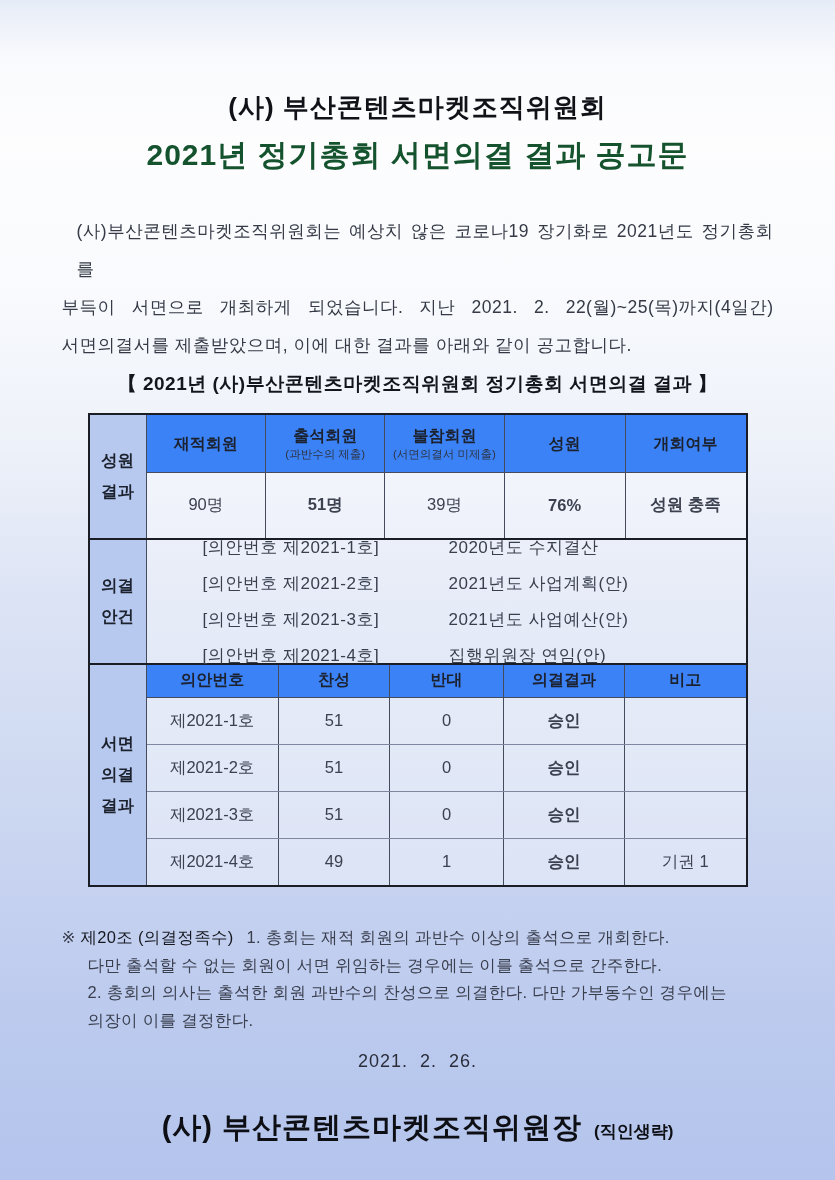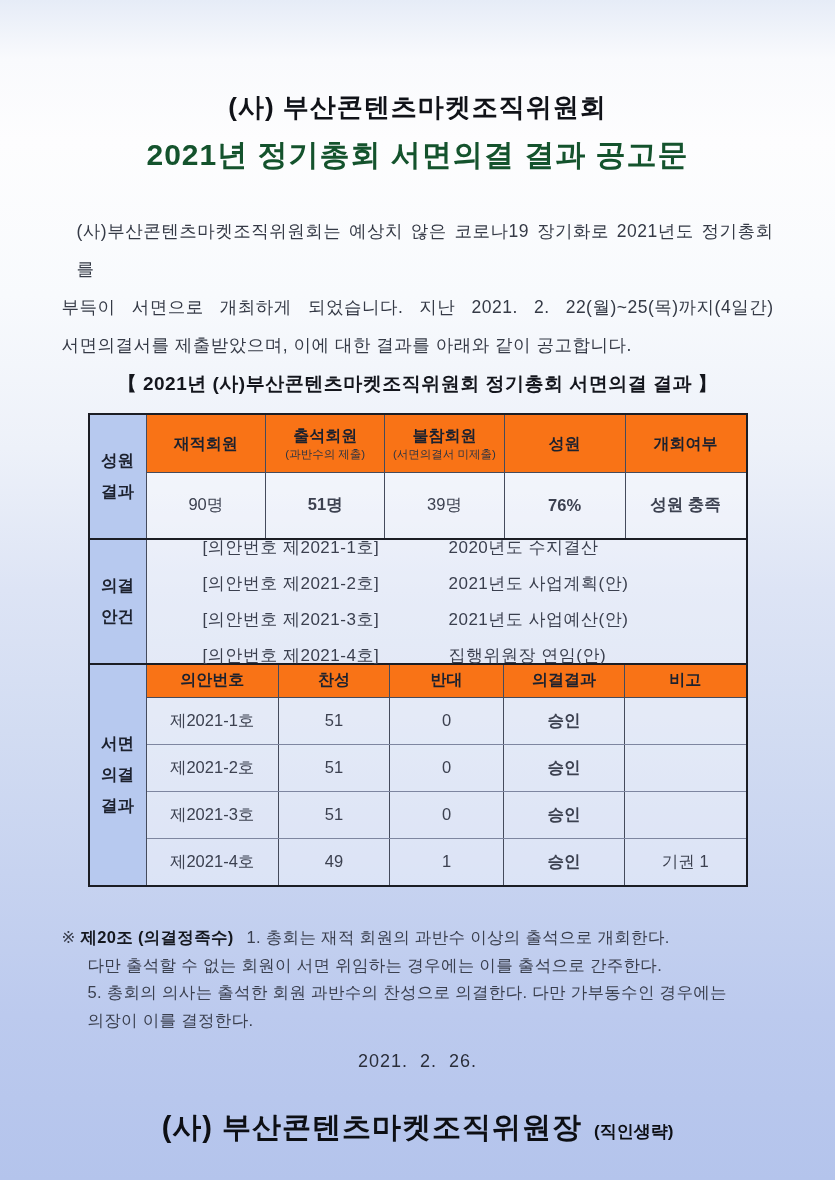--- a/index.html
+++ b/index.html
@@ -39,21 +39,21 @@
                gap:9px; font-size:16.5px; font-weight:600; color:#1c212e; }
   .sec-body { flex:1; min-width:0; }
 
   table.inner { width:100%; border-collapse:collapse; table-layout:fixed; }
   table.inner th, table.inner td { border:1px solid #454b5c; text-align:center; vertical-align:middle; }
   table.inner tr:first-child > * { border-top:none; }
   table.inner tr:last-child  > * { border-bottom:none; }
   table.inner th:first-child, table.inner td:first-child { border-left:none; }
   table.inner th:last-child,  table.inner td:last-child  { border-right:none; }
 
-  table.inner th { background:#f97316; font-weight:600; font-size:16px; color:#1c212e; }
+  table.inner th { background:#3b82f6; font-weight:600; font-size:16px; color:#1c212e; }
   table.inner td { background:rgba(255,255,255,0.38); font-size:16.5px; color:#3c4150; }
 
   .q-table .h-row { height:57px; }
   .q-table .d-row { height:66px; }
   .q-table col.c1,.q-table col.c2,.q-table col.c3 { width:19.9%; }
   .q-table col.c4 { width:20.2%; } .q-table col.c5 { width:20.1%; }
   .th-main { font-size:16px; font-weight:700; line-height:19px; }
   .th-sub  { font-size:11.5px; font-weight:400; color:#2e3442; line-height:14px; margin-top:2px; }
   td.strong { font-weight:bold; color:#14161d; font-size:17px; }
 
@@ -66,21 +66,21 @@
   .r-table .d-row { height:47px; }
   .r-table col.c1 { width:22%; } .r-table col.c2 { width:18.6%; }
   .r-table col.c3 { width:19%; } .r-table col.c4 { width:20.2%; } .r-table col.c5 { width:20.2%; }
   .r-table .d-row td { border-color:#7e86a0; border-left-color:#454b5c; border-right-color:#454b5c; }
   th.blue { color:#2a2af2; }
   td.result { color:#2a2af2; font-weight:bold; font-size:17px; }
 
   
   .footnote { width:712px; margin:37px auto 0; font-size:16.5px; line-height:27.5px;
               color:#3a3f4e; letter-spacing:0.3px; }
-  .footnote .bold { font-weight:bold; color:#15181f; }
+  .footnote .bold { font-weight:normal; color:#15181f; }
   .footnote .rest { margin-left:13px; }
   .footnote .cont { padding-left:26px; }
 
   
   .date-line { margin-top:17px; text-align:center; font-size:18px; color:#2a2e3a;
                letter-spacing:1px; white-space:pre; }
   .signature { margin-top:36px; text-align:center; color:#0d0f14; }
   .sig-main { font-size:29px; font-weight:bold; letter-spacing:1px; }
   .sig-note { font-size:17px; font-weight:bold; margin-left:12px; }
 </style>
@@ -231,21 +231,21 @@
       </div>
     </div>
   </div>
 
   <div class="footnote">
     <div>
       <span>※</span>
       <span class="bold">제20조 (의결정족수)</span><span class="rest">1. 총회는 재적 회원의 과반수 이상의 출석으로 개회한다.</span>
     </div>
     <div class="cont">다만 출석할 수 없는 회원이 서면 위임하는 경우에는 이를 출석으로 간주한다.</div>
-    <div class="cont">5. 총회의 의사는 출석한 회원 과반수의 찬성으로 의결한다. 다만 가부동수인 경우에는</div>
+    <div class="cont">2. 총회의 의사는 출석한 회원 과반수의 찬성으로 의결한다. 다만 가부동수인 경우에는</div>
     <div class="cont">의장이 이를 결정한다.</div>
   </div>
 
   <div class="date-line">2021.  2.  26.</div>
 
   <div class="signature">
     <span class="sig-main">(사) 부산콘텐츠마켓조직위원장</span><span class="sig-note">(직인생략)</span>
   </div>
 
 </div>

